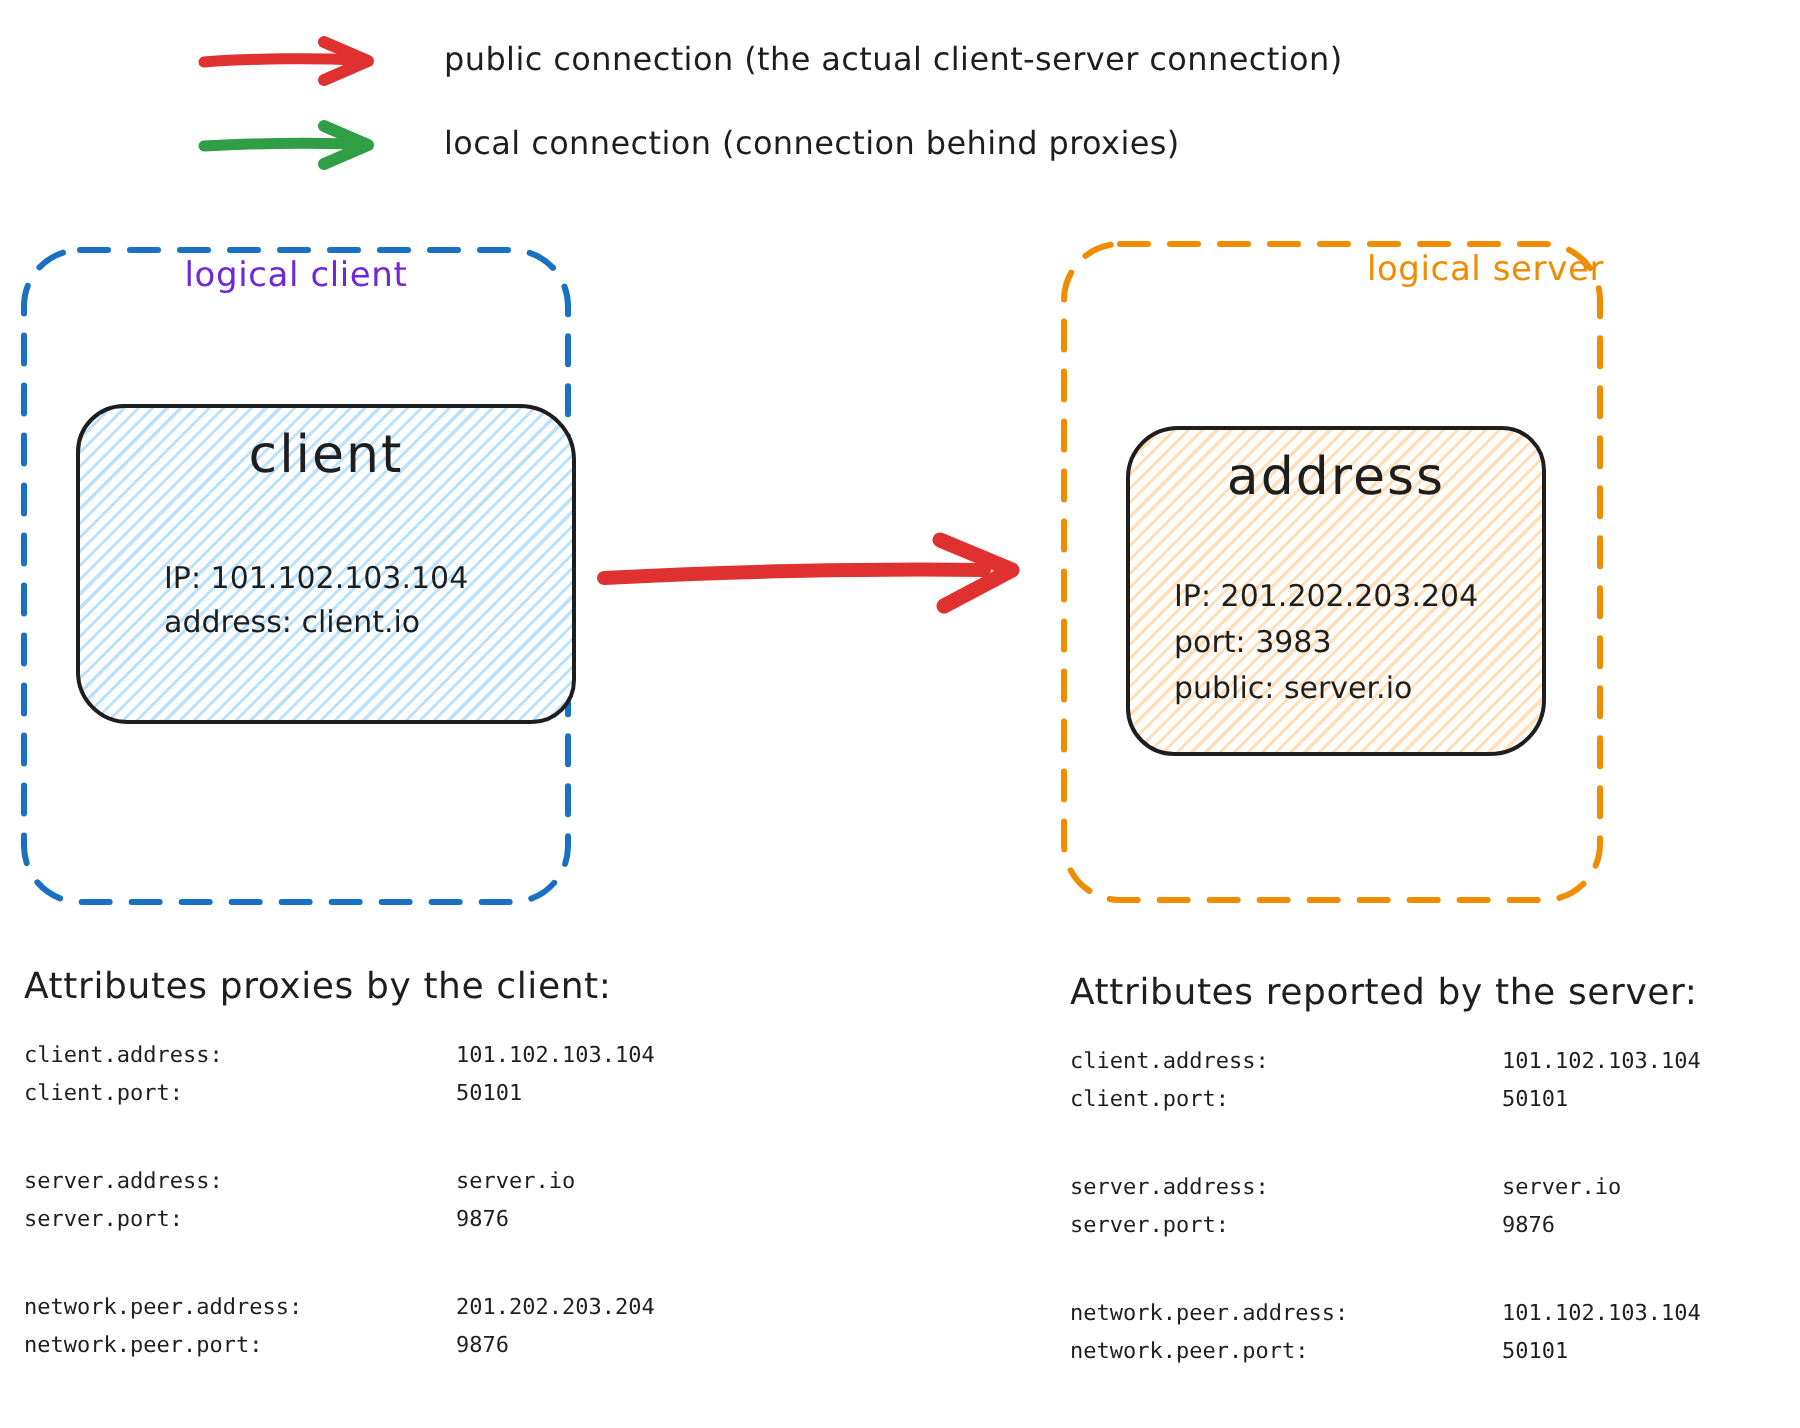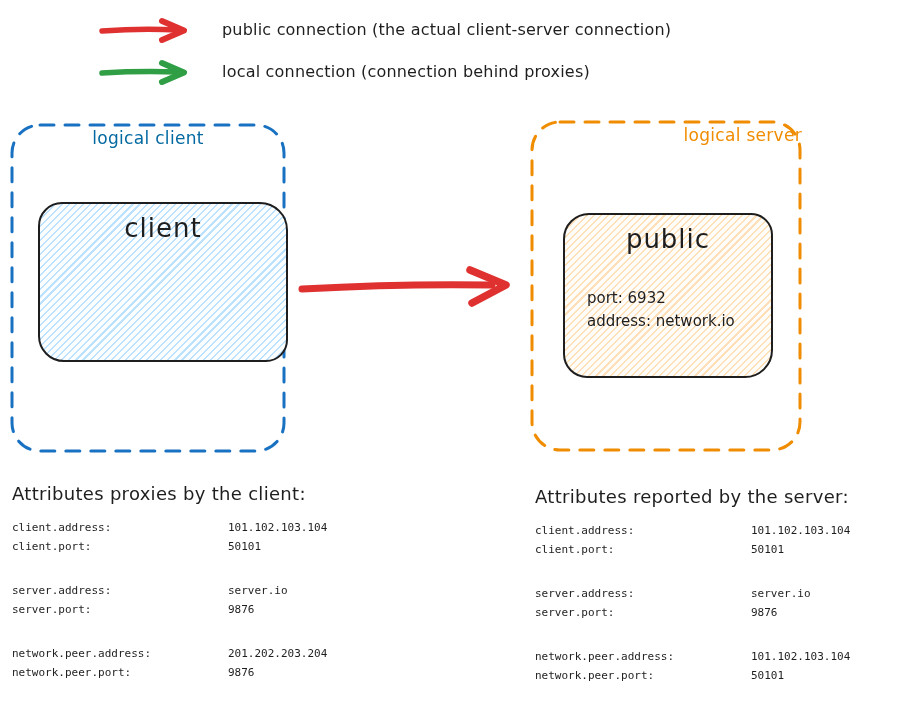--- a/index.html
+++ b/index.html
@@ -13,21 +13,21 @@
   .legend-label{position:absolute;left:222px;top:20px;font-size:16px;letter-spacing:.2px;white-space:nowrap;}
   .legend-item.row2 .legend-arrow{top:58px;}
   .legend-item.row2 .legend-label{top:62px;}
   
   .group{position:absolute;}
   .group-border{position:absolute;left:0;top:0;}
   .client-group{left:10px;top:123px;width:276px;height:330px;}
   .server-group{left:530px;top:120px;width:272px;height:332px;}
   .group-label{position:absolute;top:5px;left:0;width:100%;text-align:center;
     font-size:17px;letter-spacing:.3px;}
-  .client-group .group-label{color:#0369a1;}
+  .client-group .group-label{color:#6d28d9;}
   .server-group .group-label{color:#f08c00;text-align:right;}
   
   .node{position:absolute;border:2px solid #1e1e1e;box-sizing:border-box;}
   .client-node{
     left:28px;top:79px;width:250px;height:160px;
     border-radius:24px 28px 22px 26px;
     background:repeating-linear-gradient(135deg,
       rgba(165,216,255,.75) 0px, rgba(165,216,255,.75) 1.5px,
       rgba(255,255,255,0) 1.5px, rgba(255,255,255,0) 5px), #fdfeff;
   }
@@ -77,39 +77,44 @@
   </div>
 
   <div class="group client-group">
     <svg class="group-border" width="276" height="330" viewBox="0 0 276 330">
       <rect x="2" y="2" width="272" height="326" rx="28" ry="28" fill="none" stroke="#1971c2" stroke-width="3" stroke-dasharray="14 11" stroke-linecap="round"></rect>
     </svg>
     <div class="group-label">logical client</div>
 
     <div class="node client-node">
       <div class="node-title">client</div>
+      <div class="node-lines">
+        <div>IP: 101.102.103.104</div>
+        <div>address: client.io</div>
+      </div>
     </div>
   </div>
 
   <svg class="main-arrow" viewBox="0 0 222 50">
     <path d="M6 27 C 60 24, 140 22, 196 23" fill="none" stroke="#e03131" stroke-width="7" stroke-linecap="round"></path>
     <path d="M174 8 L210 23 L176 41" fill="none" stroke="#e03131" stroke-width="7.5" stroke-linecap="round" stroke-linejoin="round"></path>
   </svg>
 
   <div class="group server-group">
     <svg class="group-border" width="272" height="332" viewBox="0 0 272 332">
       <rect x="2" y="2" width="268" height="328" rx="28" ry="28" fill="none" stroke="#f08c00" stroke-width="3" stroke-dasharray="14 11" stroke-linecap="round"></rect>
     </svg>
     <div class="group-label">logical server</div>
 
     <div class="node server-node">
-      <div class="node-title">public</div>
+      <div class="node-title">address</div>
       <div class="node-lines">
-        <div>port: 6932</div>
-        <div>address: network.io</div>
+        <div>IP: 201.202.203.204</div>
+        <div>port: 3983</div>
+        <div>public: server.io</div>
       </div>
     </div>
   </div>
 
   <div class="attrs attrs-client">
     <div class="attrs-heading">Attributes proxies by the client:</div>
     <div class="attr-group">
       <div class="attr-row">
         <span class="attr-key">client.address:</span>
         <span class="attr-val">101.102.103.104</span>

